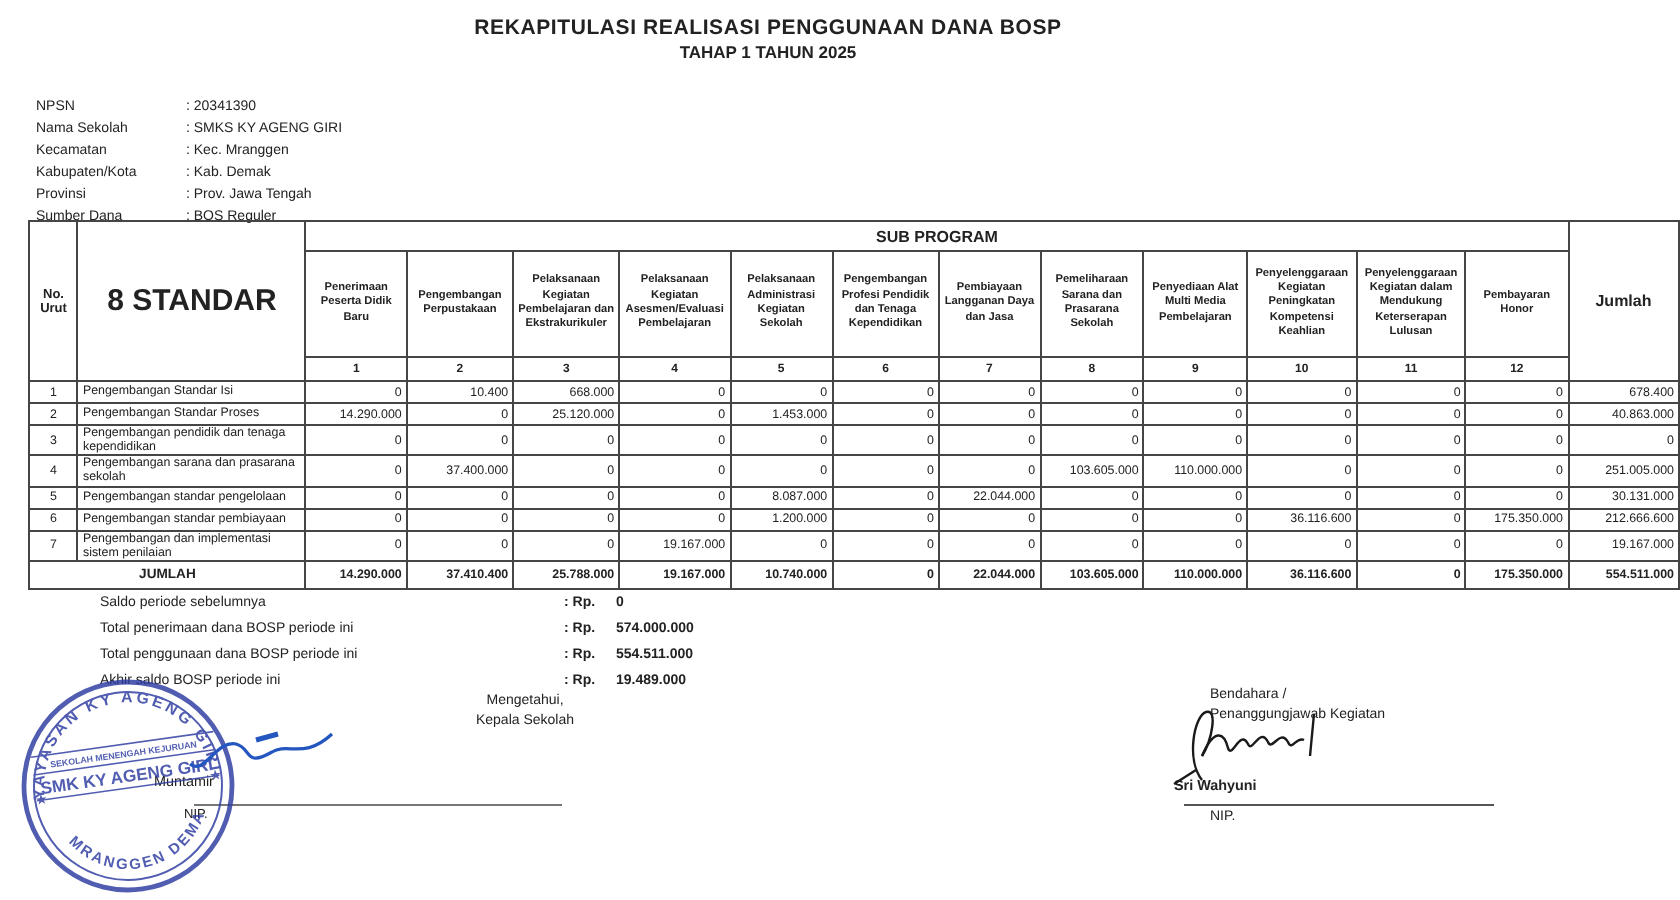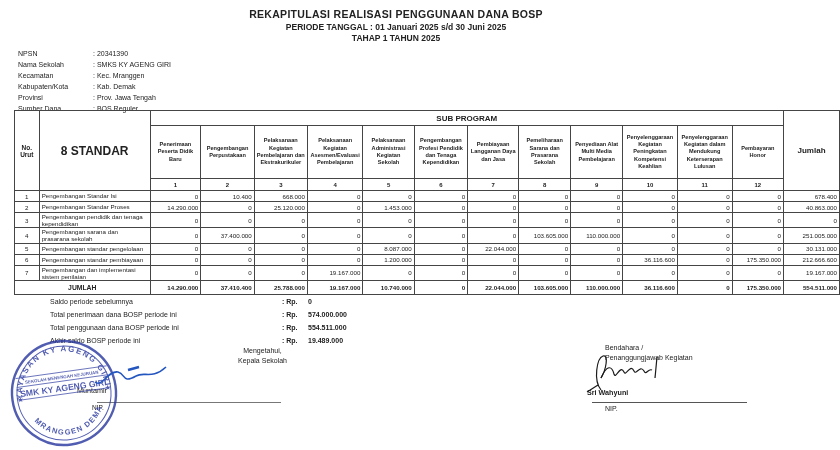--- a/index.html
+++ b/index.html
@@ -1,35 +1,35 @@
 <!DOCTYPE html>
 <html><head>
 <meta charset="utf-8">
 <style>
   html,body{margin:0;padding:0;}
   .page{
     position:relative; width:840px; height:450px; background:#ffffff; overflow:hidden;
     font-family:"Liberation Sans", sans-serif; color:#222;
   }
   
-  .title-block{position:absolute; top:8px; left:16px; width:760px; text-align:center;}
+  .title-block{position:absolute; top:8px; left:4px; width:760px; text-align:center;}
   .title-1{font-size:10.5px; font-weight:bold; letter-spacing:.3px;}
   .title-2{font-size:8.5px; font-weight:bold; margin-top:2px;}
   .title-3{font-size:8.5px; font-weight:bold; margin-top:1px;}
   
   .info-block{position:absolute; left:18px; top:48px; font-size:7px; line-height:11px;}
   .info-row{display:flex;}
   .info-label{width:75px;}
   .info-value{}
   
   table.report{position:absolute; left:14px; top:110px; border-collapse:collapse; table-layout:fixed;}
   table.report th, table.report td{border:1px solid #454545; padding:0 2px; overflow:hidden;}
   th.subprog{font-size:8px; font-weight:bold; height:14px; text-align:center; padding-left:150px;}
   th.no-col{font-size:6.5px; width:22px;}
-  th.standar-col{font-size:12px; width:124px;}
+  th.standar-col{font-size:15px; width:124px;}
   th.jumlah-col{font-size:8px; width:57px;}
   th.colname{font-size:5.6px; font-weight:bold; width:51px; height:52px; line-height:1.3; text-align:center; vertical-align:middle;}
   td.numcell{font-size:6px; font-weight:bold; text-align:center; height:11px;}
   td.no-cell{font-size:6.2px; text-align:center; vertical-align:middle;}
   td.label-cell{font-size:6.2px; text-align:left; vertical-align:middle; line-height:1.15;}
   td.val-cell{font-size:6.2px; text-align:right; vertical-align:middle;}
   td.total-cell{font-size:6.2px; text-align:right; vertical-align:middle;}
   tr.data-row{height:11px;}
   tr.footer-row td{font-weight:bold; height:13px;}
   td.footer-label{font-size:6.8px; text-align:center;}
@@ -53,21 +53,20 @@
   .blue-sign{position:absolute; left:92px; top:358px; width:78px; height:34px;}
   .black-sign{position:absolute; left:585px; top:350px; width:92px; height:46px;}
 </style>
 </head>
 <body>
 
 <div class="page">
 
   <div class="title-block">
     <div class="title-1">REKAPITULASI REALISASI PENGGUNAAN DANA BOSP</div>
-    <div class="title-2">PERIODE TANGGAL : 01 Januari 2025 s/d 30 Juni 2025</div>
     <div class="title-3">TAHAP 1 TAHUN 2025</div>
   </div>
 
   <div class="info-block">
       <div class="info-row">
         <span class="info-label">NPSN</span>
         <span class="info-value">: 20341390</span>
       </div>
       <div class="info-row">
         <span class="info-label">Nama Sekolah</span>

